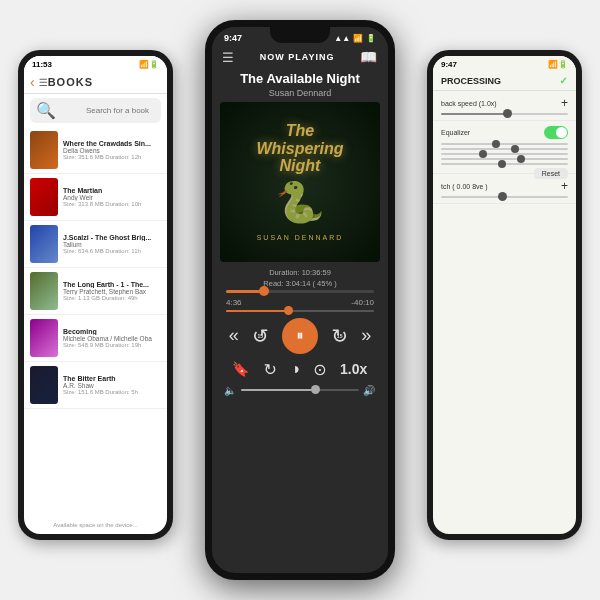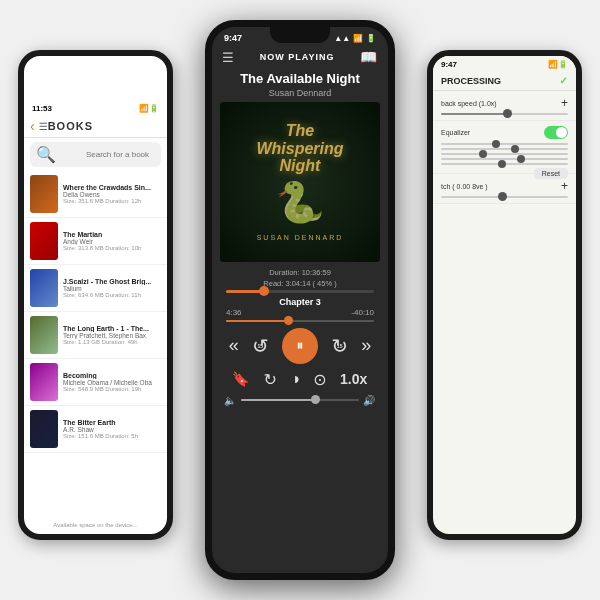--- a/index.html
+++ b/index.html
@@ -30,21 +30,20 @@
       box-shadow: 2px 4px 16px rgba(0,0,0,0.35);
     }
     .phone-left .status-bar {
       background: #fff;
       padding: 4px 8px 2px;
       display: flex;
       justify-content: space-between;
       align-items: center;
       font-size: 8px;
       font-weight: 600;
-      margin-top: 44px;
     }
     .phone-left .header {
       background: #fff;
       display: flex;
       align-items: center;
       padding: 3px 6px;
       border-bottom: 1px solid #e0e0e0;
     }
     .phone-left .header .back-arrow {
       color: #c0824a;
@@ -614,21 +613,20 @@
   </div>
   <div class="c-duration">
     <span>Read: 3:04:14 ( 45% )</span>
   </div>
 
   <div class="c-progress-bar">
     <div class="c-progress-fill"></div>
     <div class="c-progress-thumb"></div>
   </div>
 
-  <div class="c-chapter">Chapter 3</div>
 
   <div class="c-time-row">
     <span>4:36</span>
     <span>-40:10</span>
   </div>
 
   <div class="c-play-bar">
     <div class="c-play-fill"></div>
     <div class="c-play-thumb"></div>
   </div>

